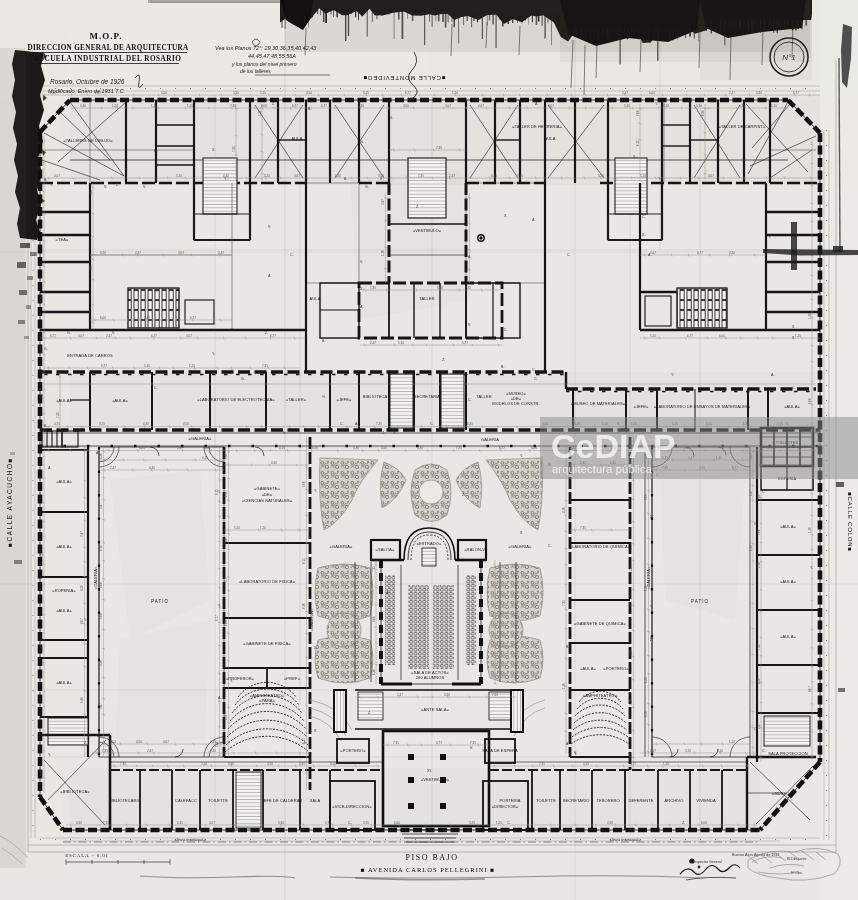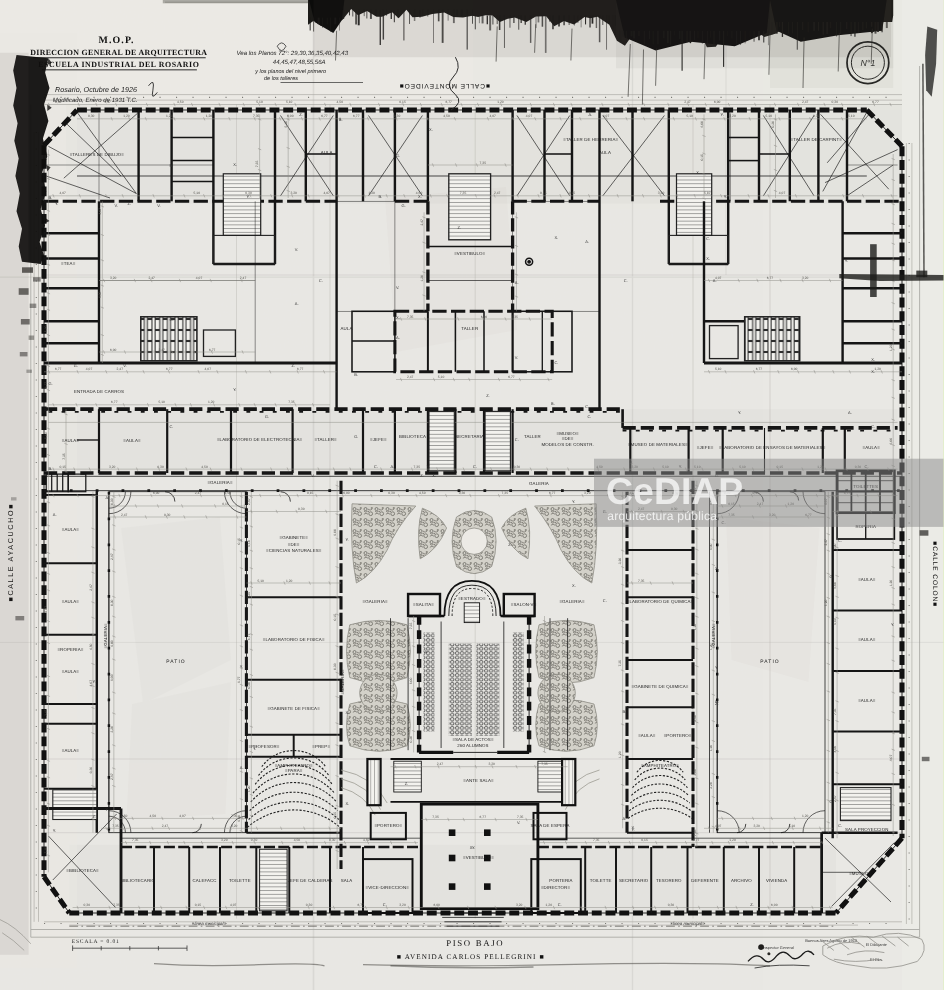--- a/index.html
+++ b/index.html
@@ -1,16 +1,16 @@
 <!DOCTYPE html>
 <html><head>
 <meta charset="utf-8">
 <style>
 html,body{margin:0;padding:0;background:#fff;}
-#sheet{position:relative;width:858px;height:900px;overflow:hidden;background:#bef264;}
+#sheet{position:relative;width:858px;height:900px;overflow:hidden;background:#d946ef;}
 svg{display:block;}
 text{font-family:"Liberation Sans",sans-serif;}
 .L{font-size:4px;fill:#1c1c1c;letter-spacing:.1px;}
 .ser{font-family:"Liberation Serif",serif;}
 .N{font-size:3px;fill:#55544f;}
 .M{font-size:3.6px;fill:#333;}
 </style>
 </head>
 <body>
 <div id="sheet">

